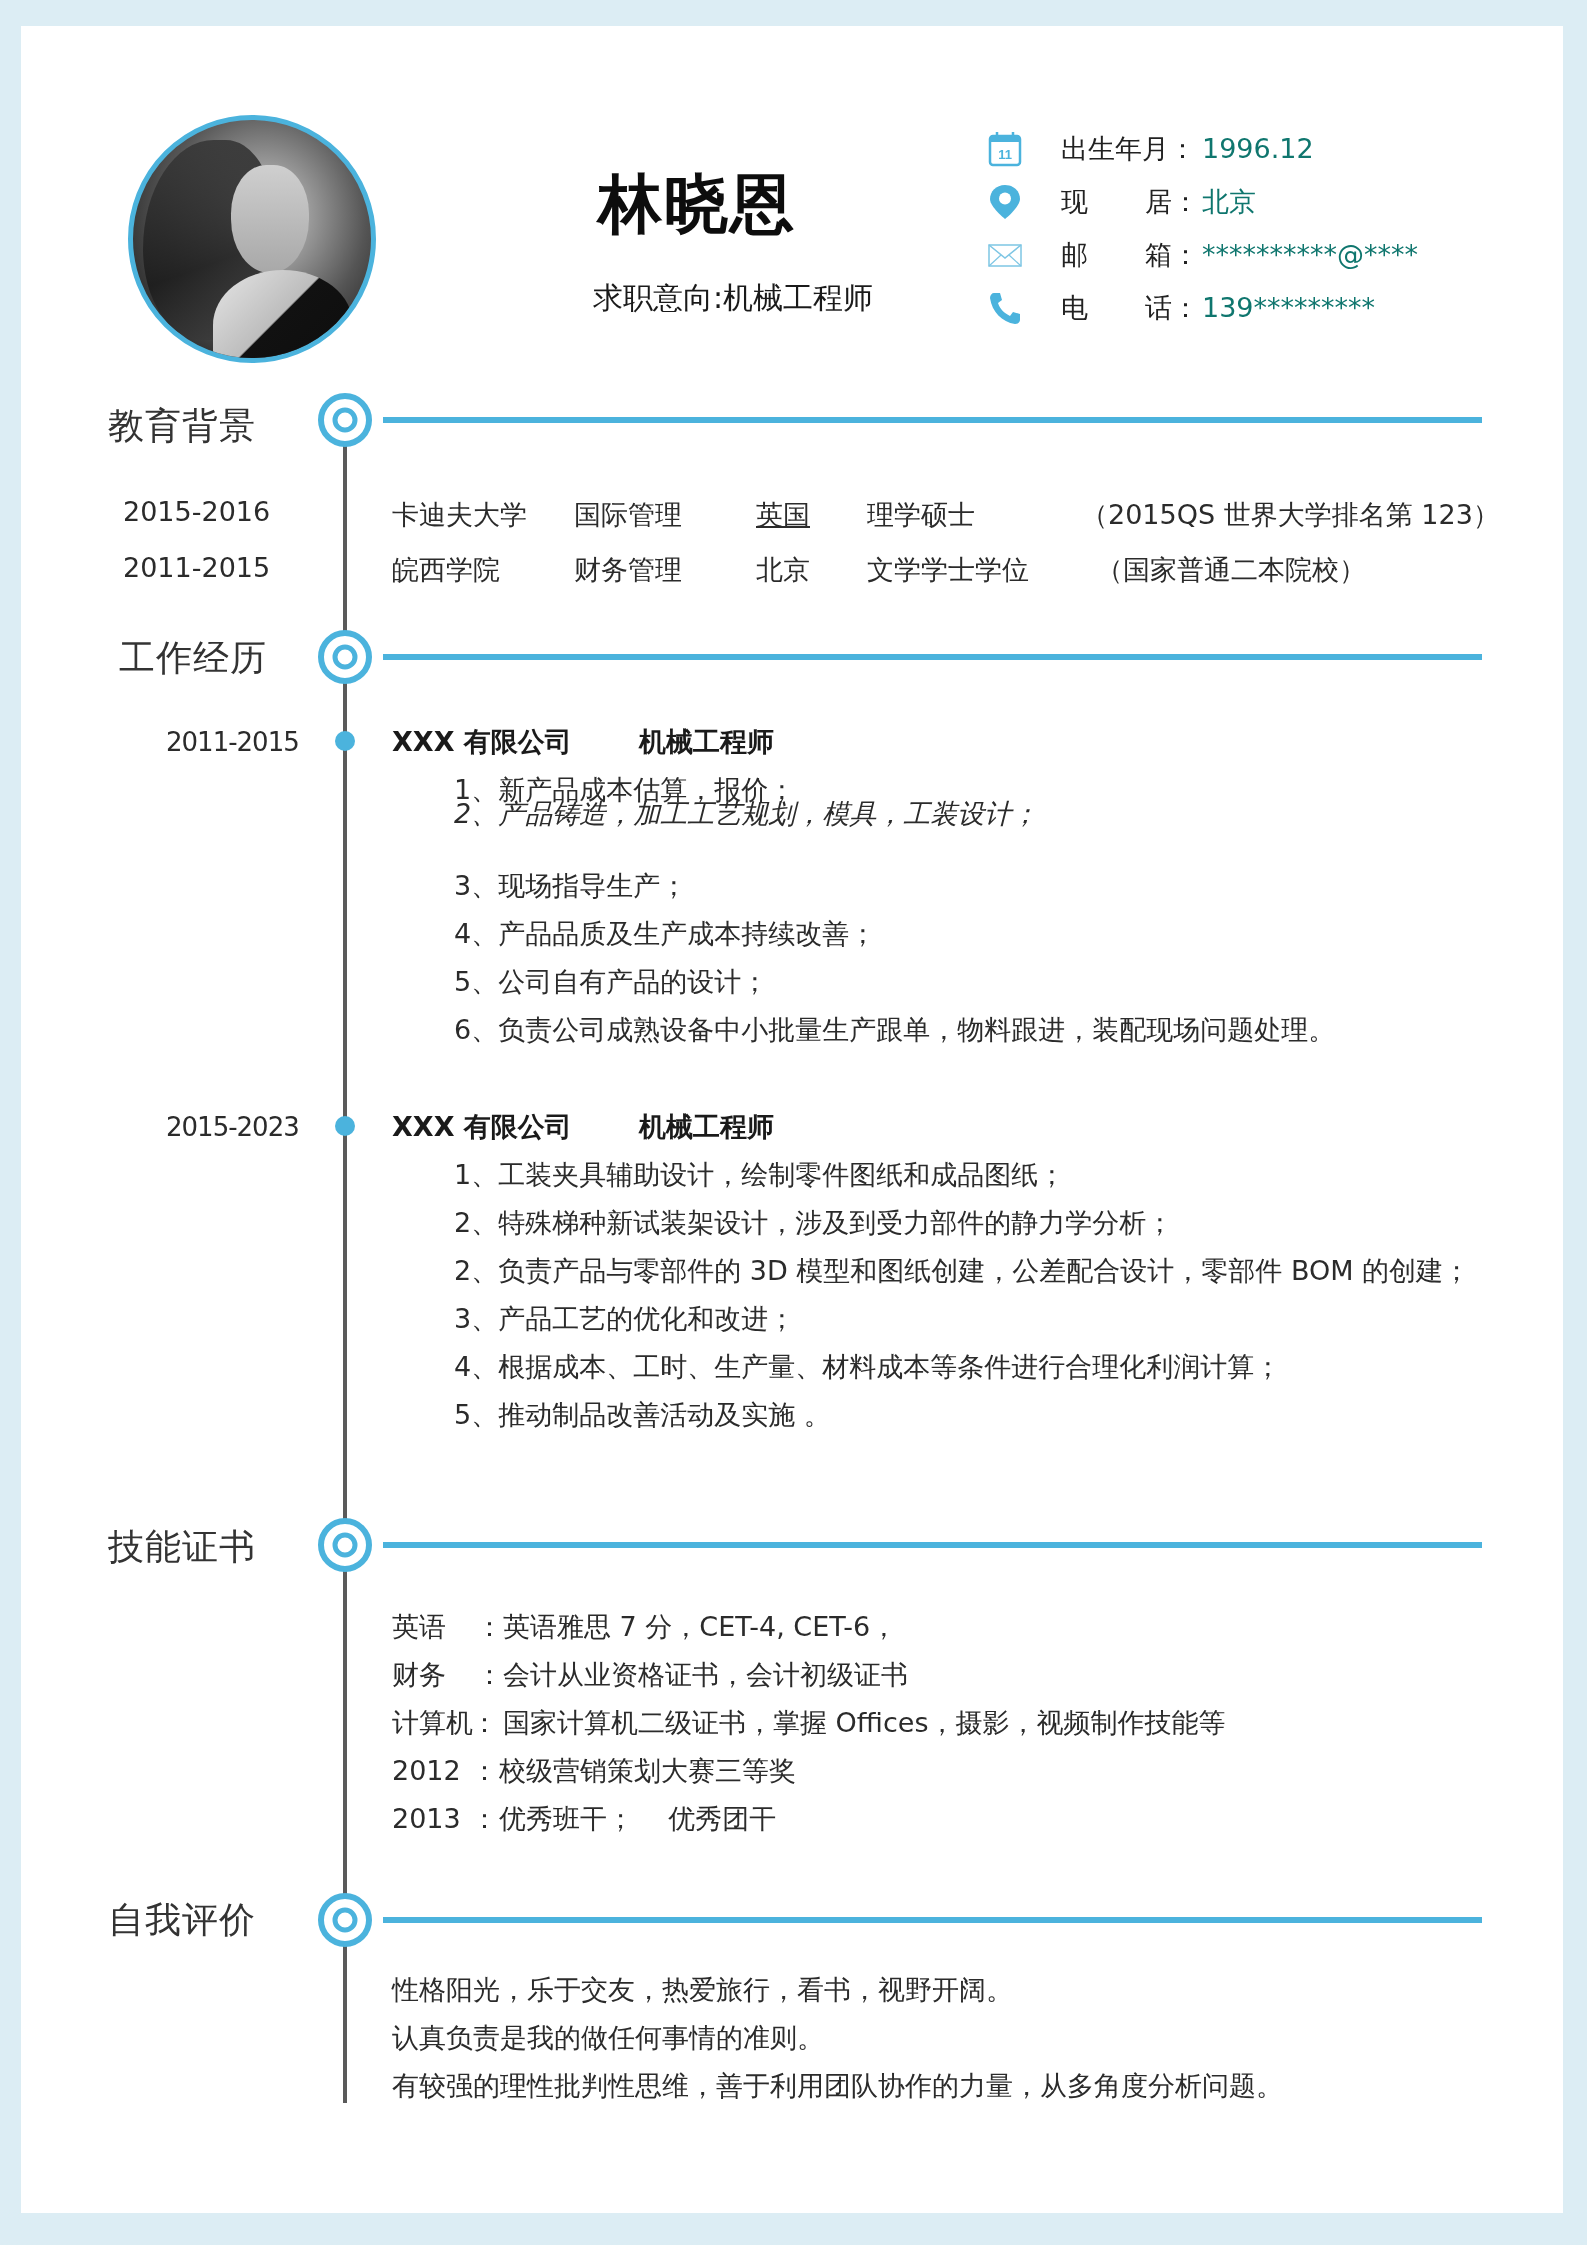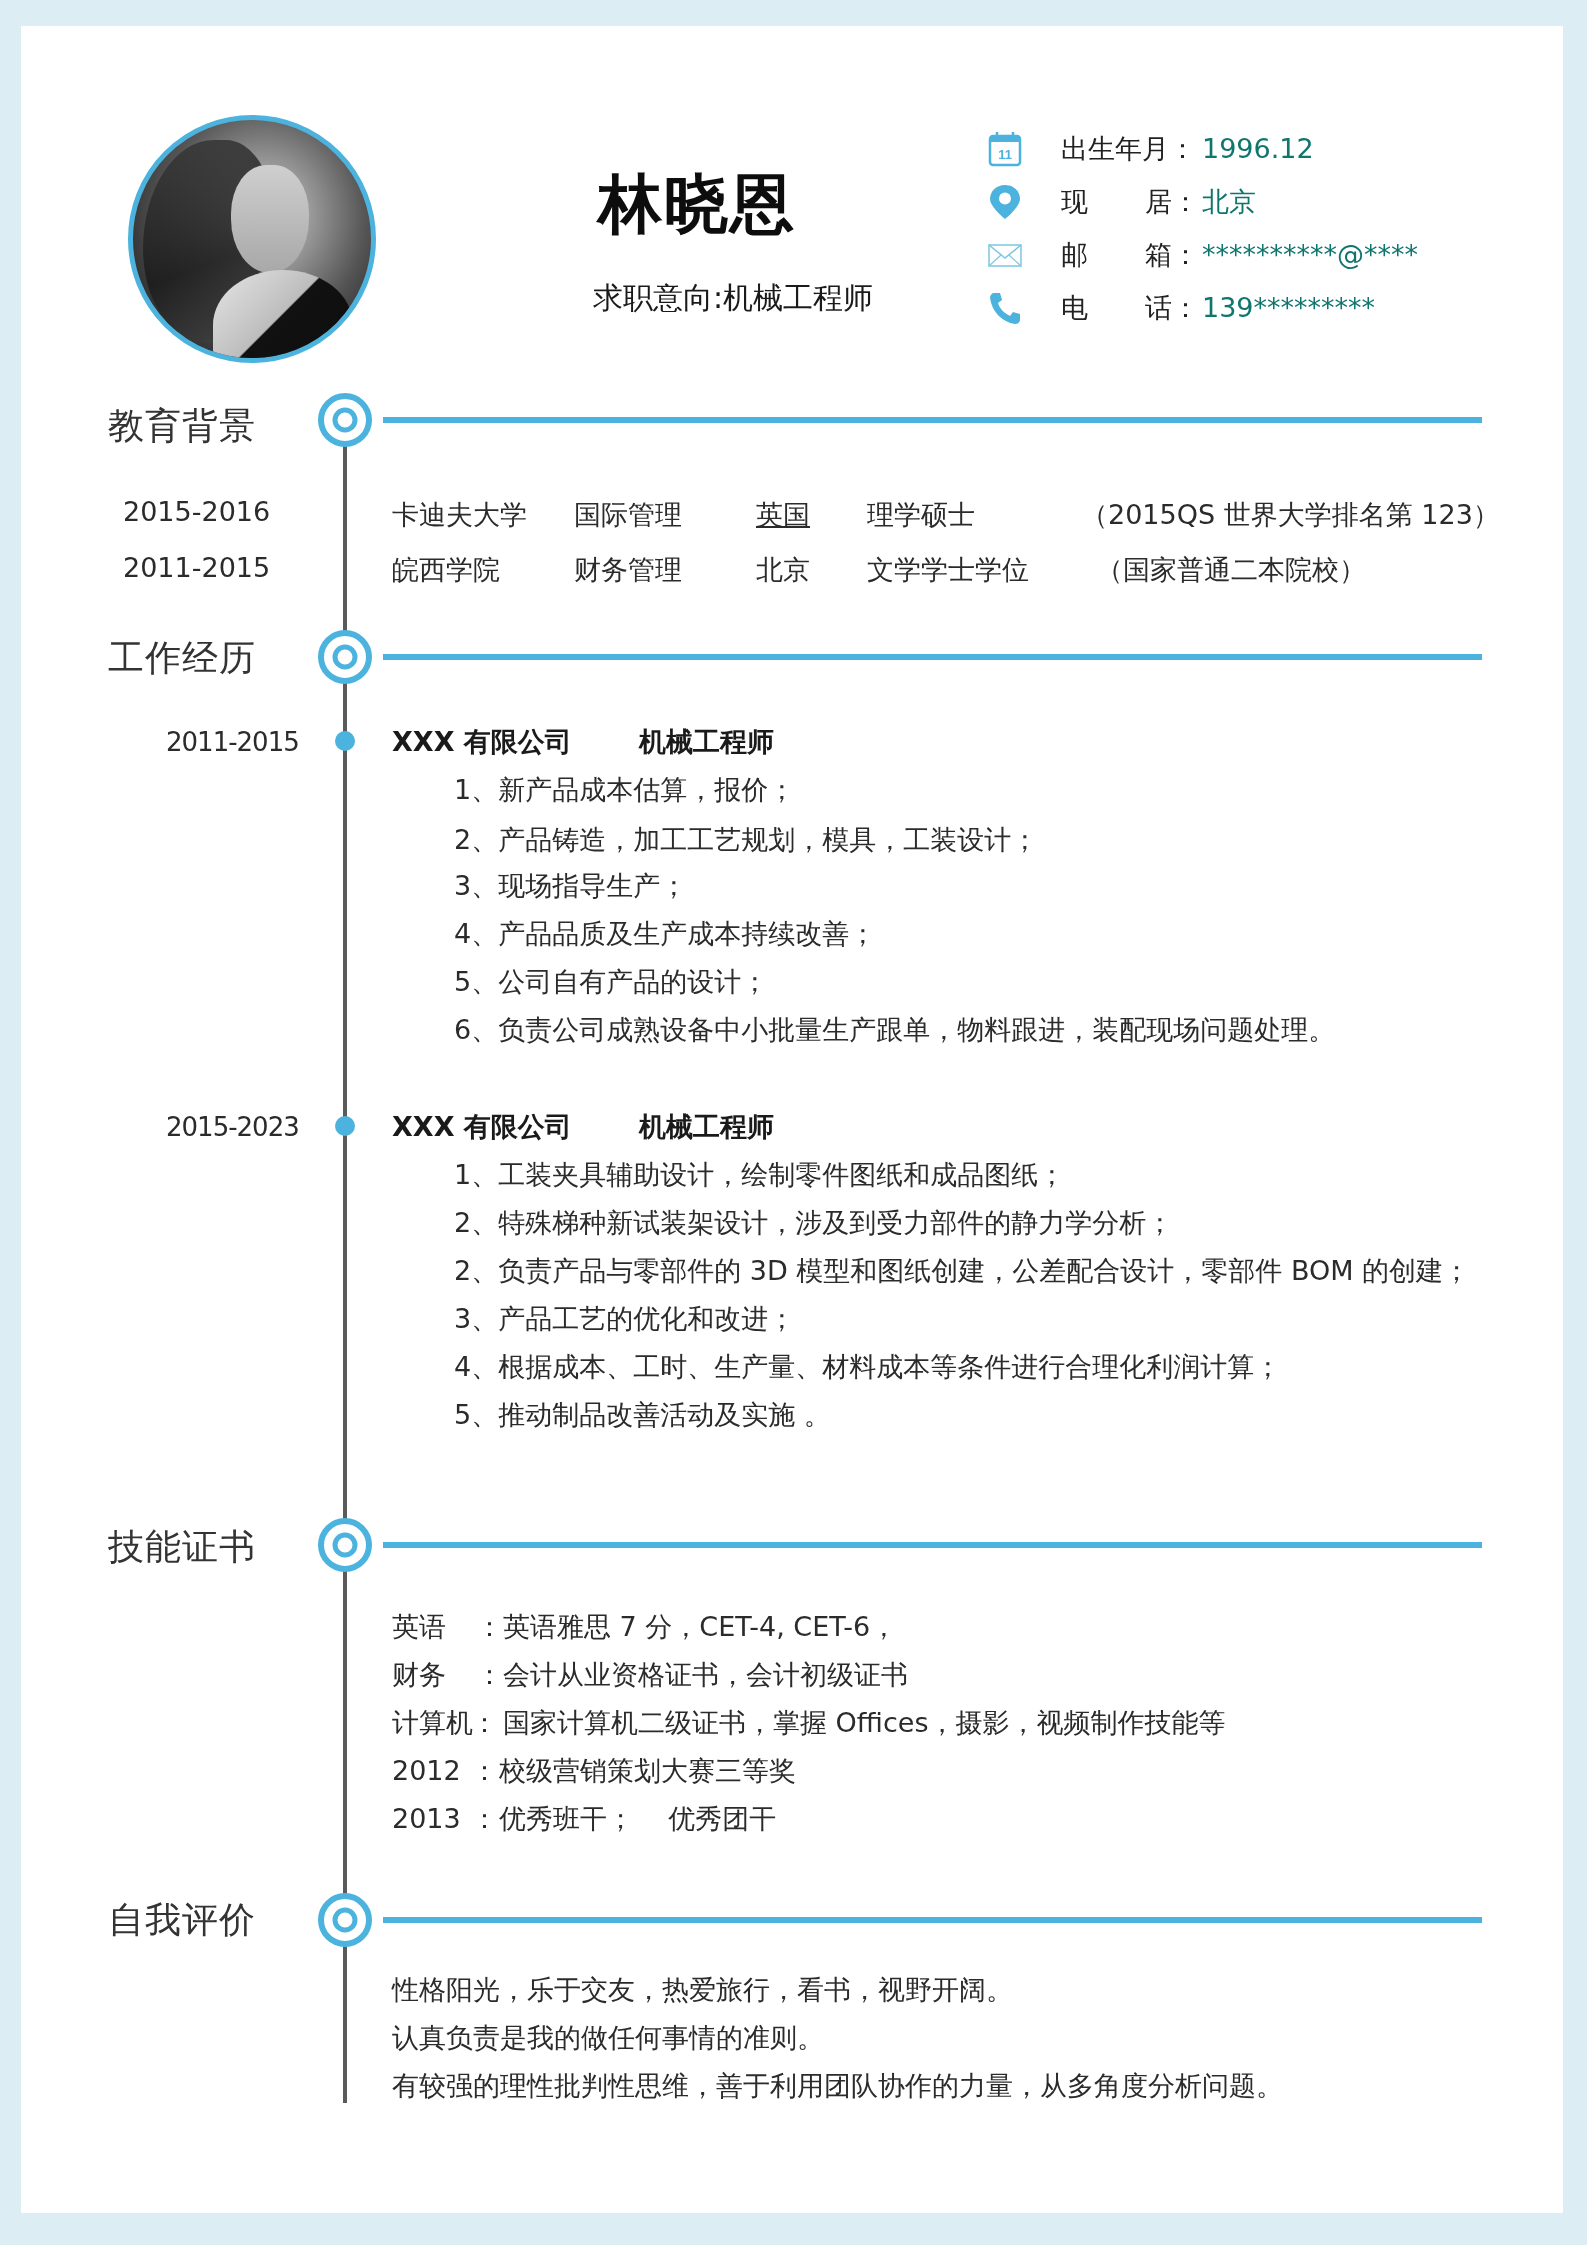--- a/index.html
+++ b/index.html
@@ -139,33 +139,33 @@
   <div class="t" style="left:846px; top:469px;">理学硕士</div>
   <div class="t" style="left:1060px; top:469px;">（2015QS 世界大学排名第 123）</div>
 
   <div class="date-edu" style="top:522px;">2011-2015</div>
   <div class="t" style="left:371px; top:524px;">皖西学院</div>
   <div class="t" style="left:553px; top:524px;">财务管理</div>
   <div class="t" style="left:735px; top:524px;">北京</div>
   <div class="t" style="left:846px; top:524px;">文学学士学位</div>
   <div class="t" style="left:1075px; top:524px;">（国家普通二本院校）</div>
 
-  <div class="sec-title" style="top:608px;">工作经历</div>
+  <div class="sec-title" style="top:608px;margin-left:11px;">工作经历</div>
   <svg class="target" style="top:603px;" viewBox="0 0 56 56">
     <circle cx="28" cy="28" r="24" fill="#fff" stroke="#4BB3DD" stroke-width="6"></circle>
     <circle cx="28" cy="28" r="10" fill="#fff" stroke="#4BB3DD" stroke-width="5"></circle>
   </svg>
   <div class="hline" style="top:628px;"></div>
 
   <div class="date-work" style="top:696px;">2011-2015</div>
   <div class="dot" style="top:705px;"></div>
   <div class="company" style="top:696px;">XXX 有限公司</div>
   <div class="role" style="top:696px;">机械工程师</div>
   <div class="item" style="top:744px;">1、新产品成本估算，报价；</div>
-  <div class="item" style="top:794px;">2、产品铸造，加工工艺规划，模具，工装设计；</div>
+  <div class="item" style="top:768px;font-style:italic;">2、产品铸造，加工工艺规划，模具，工装设计；</div>
   <div class="item" style="top:840px;">3、现场指导生产；</div>
   <div class="item" style="top:888px;">4、产品品质及生产成本持续改善；</div>
   <div class="item" style="top:936px;">5、公司自有产品的设计；</div>
   <div class="item" style="top:984px;">6、负责公司成熟设备中小批量生产跟单，物料跟进，装配现场问题处理。</div>
 
   <div class="date-work" style="top:1081px;">2015-2023</div>
   <div class="dot" style="top:1090px;"></div>
   <div class="company" style="top:1081px;">XXX 有限公司</div>
   <div class="role" style="top:1081px;">机械工程师</div>
   <div class="item" style="top:1129px;">1、工装夹具辅助设计，绘制零件图纸和成品图纸；</div>

